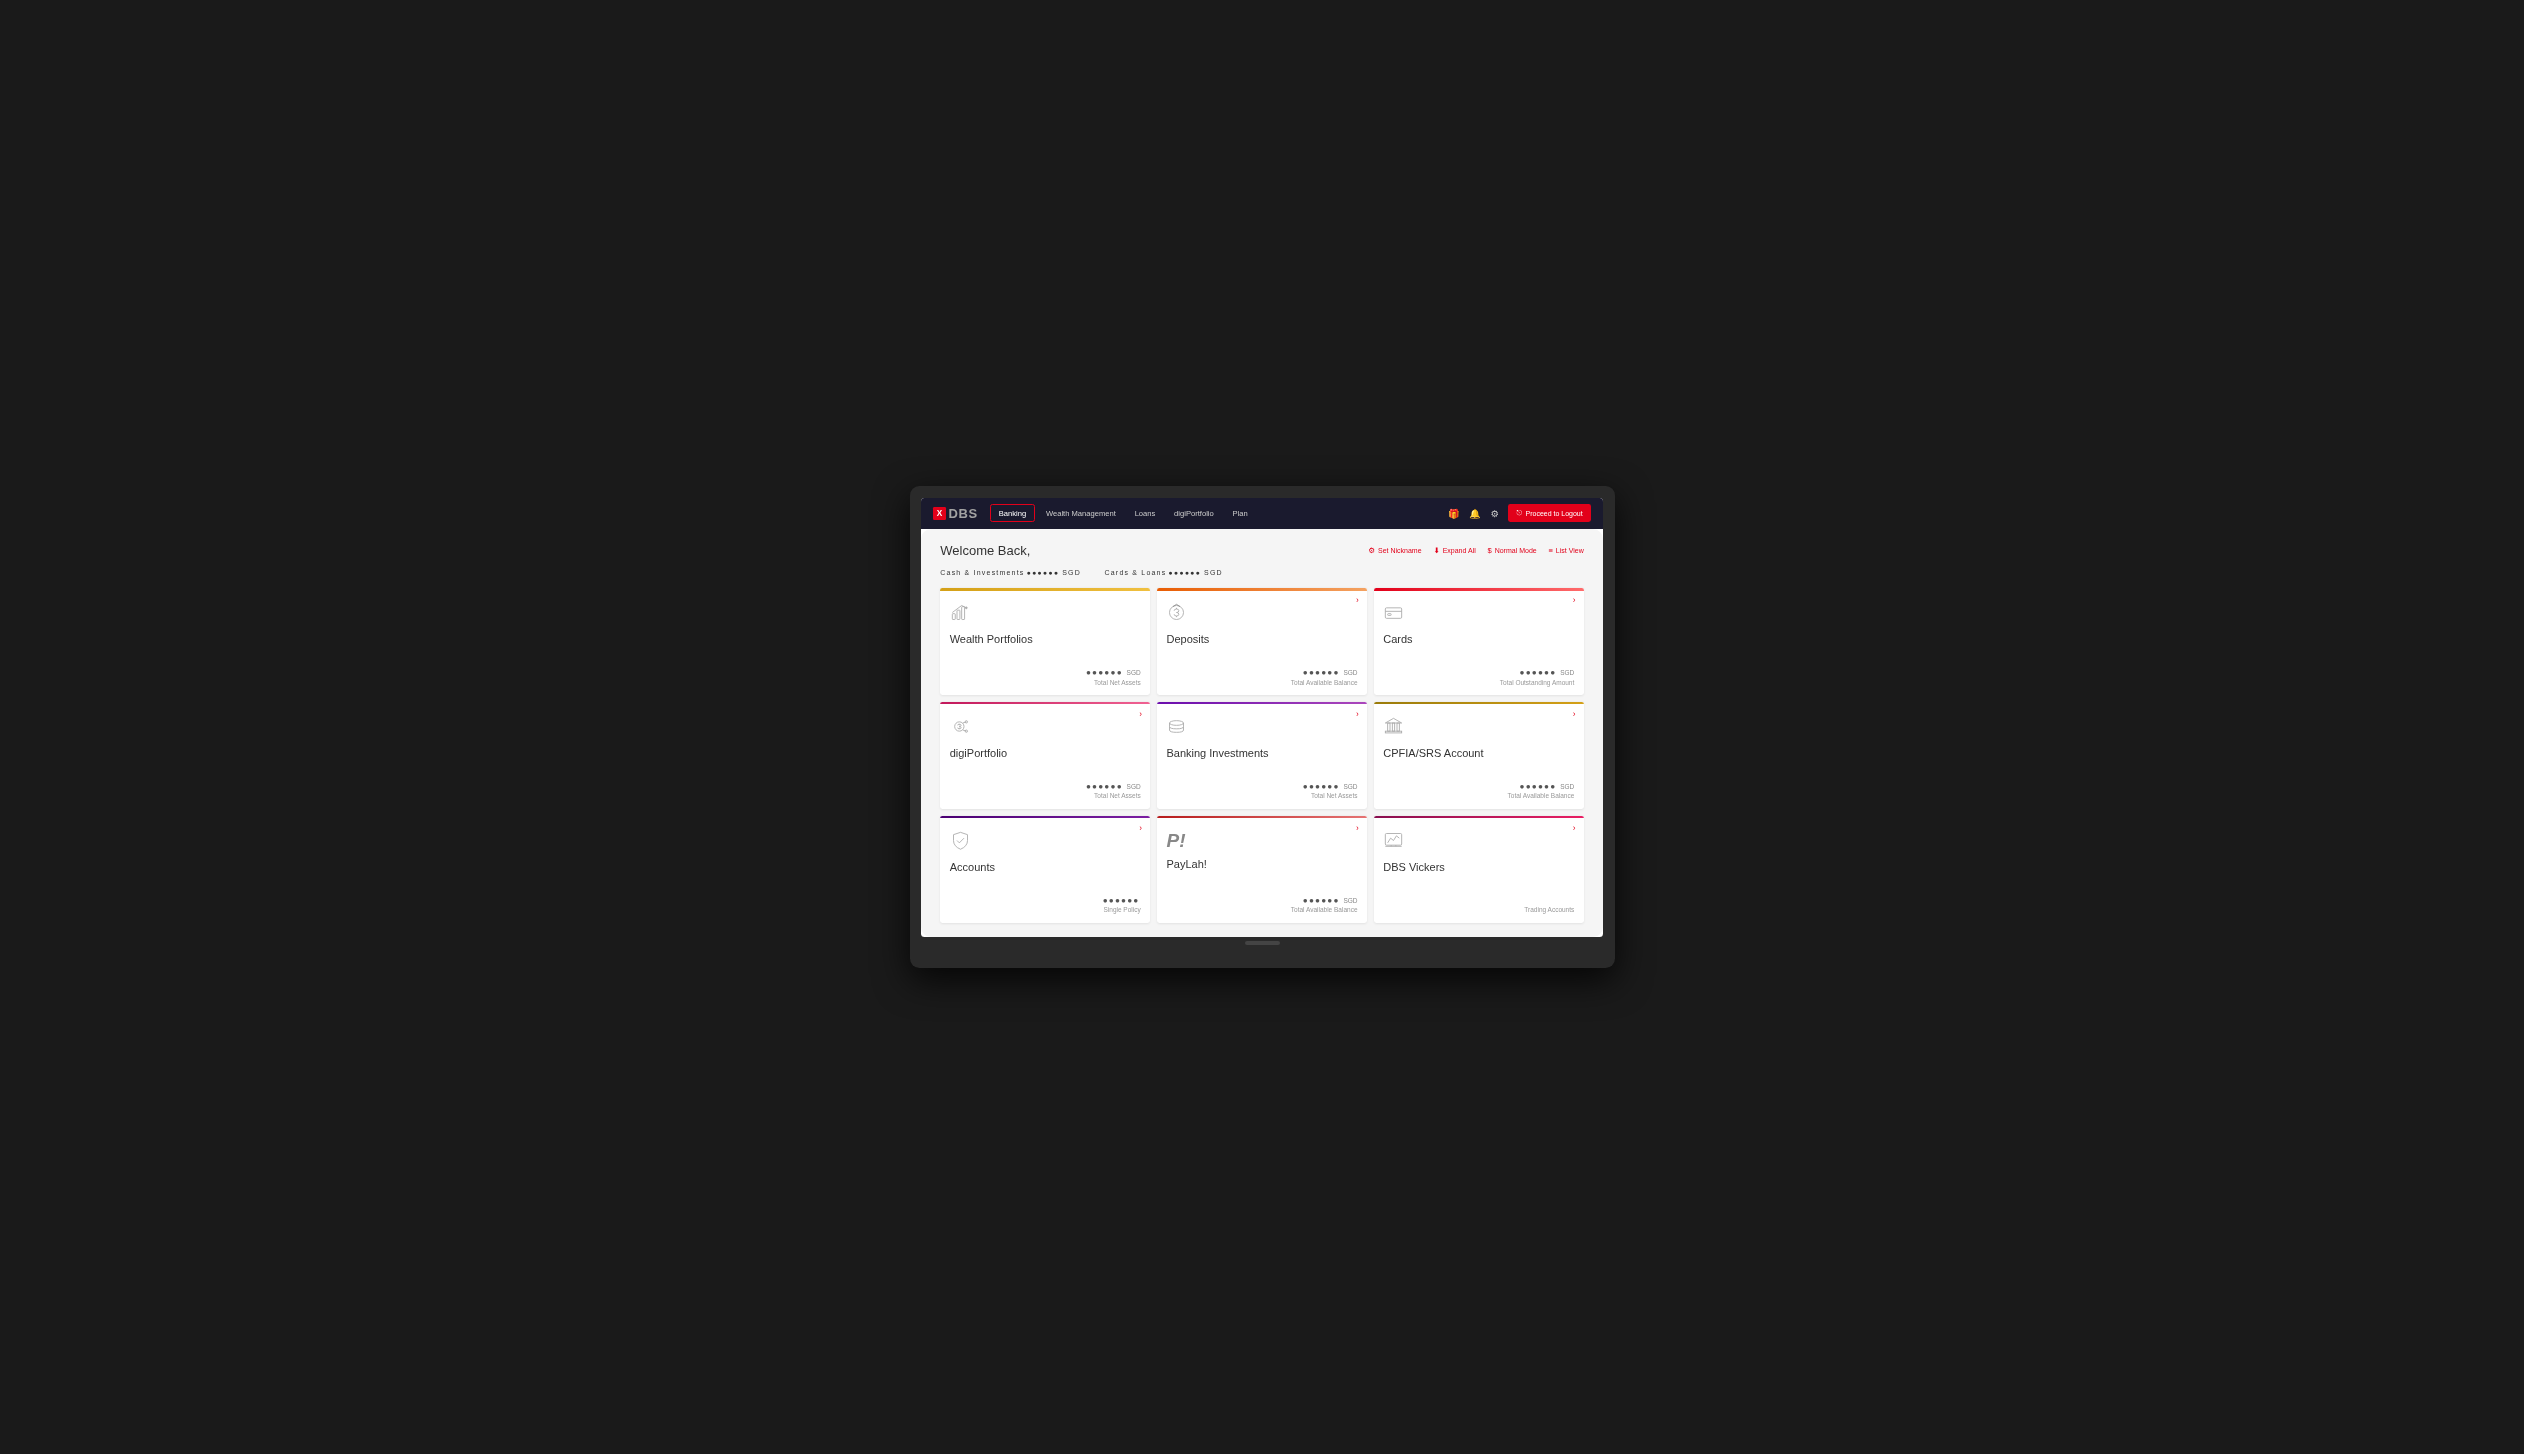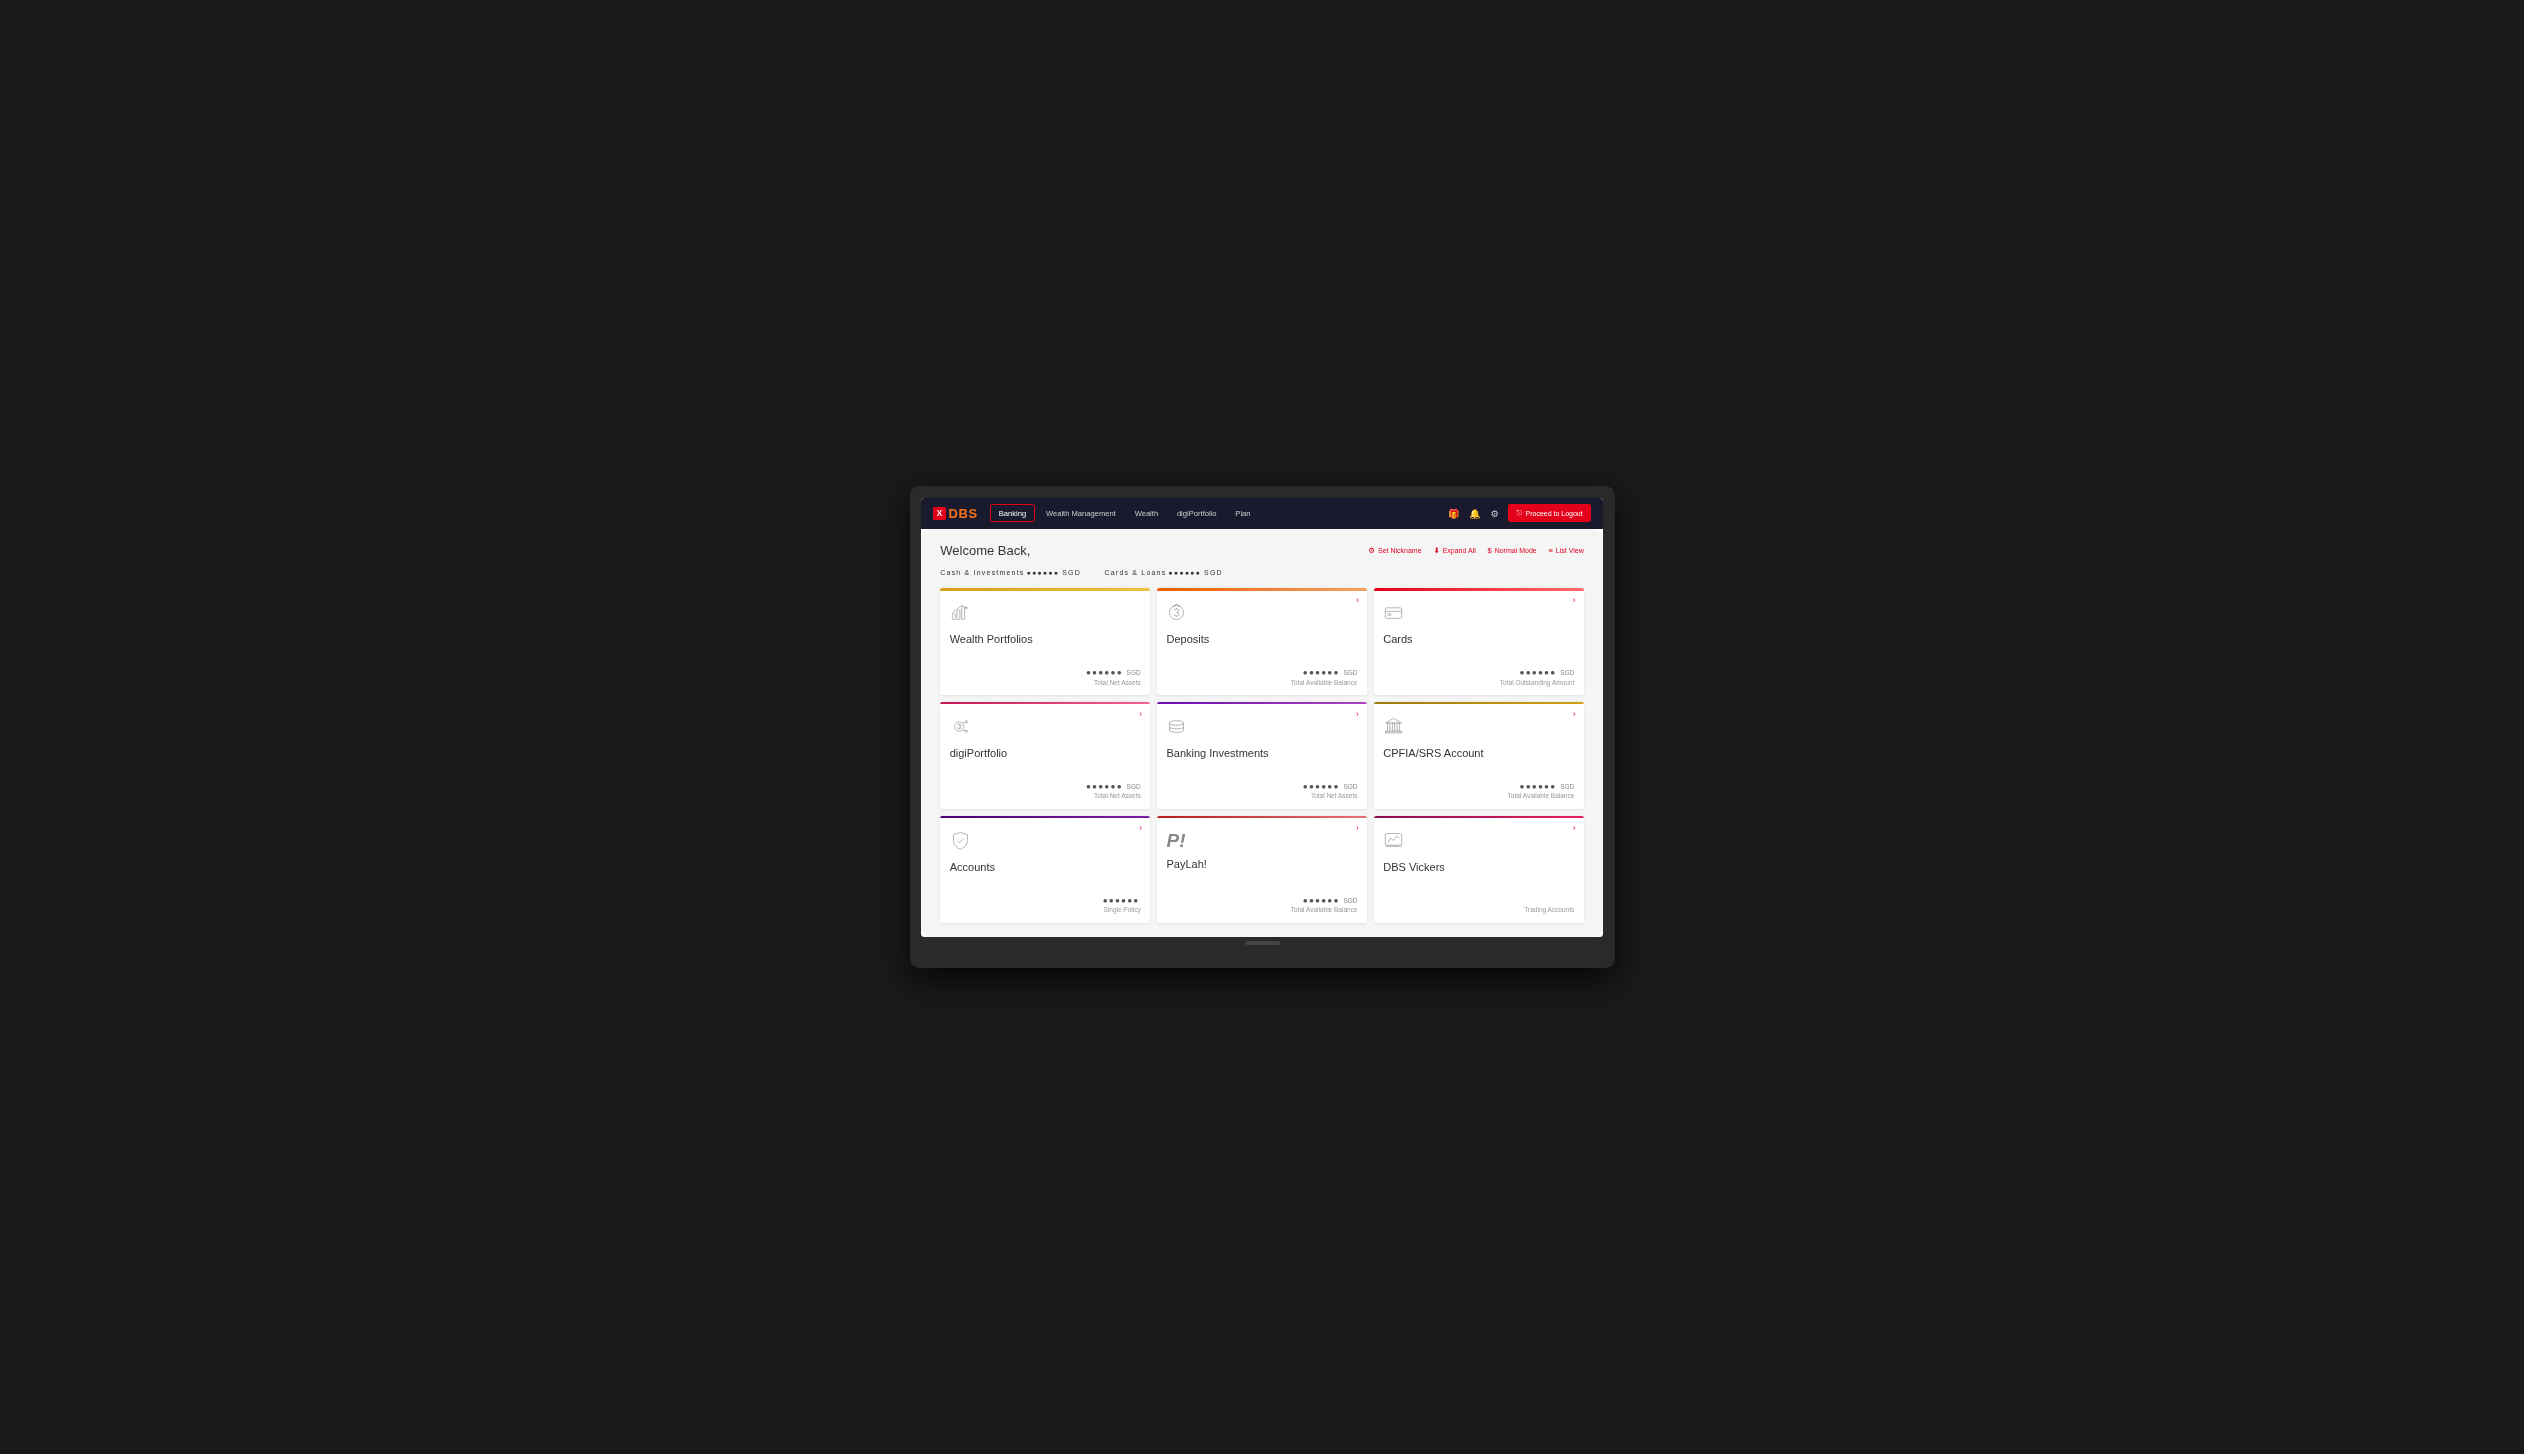--- a/index.html
+++ b/index.html
@@ -52,21 +52,21 @@
       font-size: 8.2px;
       width: 13px;
       height: 13px;
       display: flex;
       align-items: center;
       justify-content: center;
       border-radius: 1.2px;
     }
 
     .logo-dbs {
-      color: #f97316;
+      color: #a3a3a3;
       font-size: 13px;
       font-weight: 900;
       letter-spacing: 0.6px;
     }
 
     .nav-item {
       color: #ccc;
       font-size: 7.6px;
       padding: 3.5px 8.2px;
       cursor: pointer;
@@ -288,21 +288,21 @@
   <div class="screen">
 
     <nav class="navbar">
       <div class="logo-wrap">
         <div class="logo-x">X</div>
         <div class="logo-dbs">DBS</div>
       </div>
 
       <div class="nav-item active">Banking</div>
       <div class="nav-item">Wealth Management</div>
-      <div class="nav-item">Wealth</div>
+      <div class="nav-item">Loans</div>
       <div class="nav-item">digiPortfolio</div>
       <div class="nav-item">Plan</div>
 
       <div class="nav-right">
         <span class="nav-icon">🎁</span>
         <span class="nav-icon">🔔</span>
         <span class="nav-icon">⚙</span>
         <div class="logout-btn">
           <span>⎋</span>
           <span>Proceed to Logout</span>

